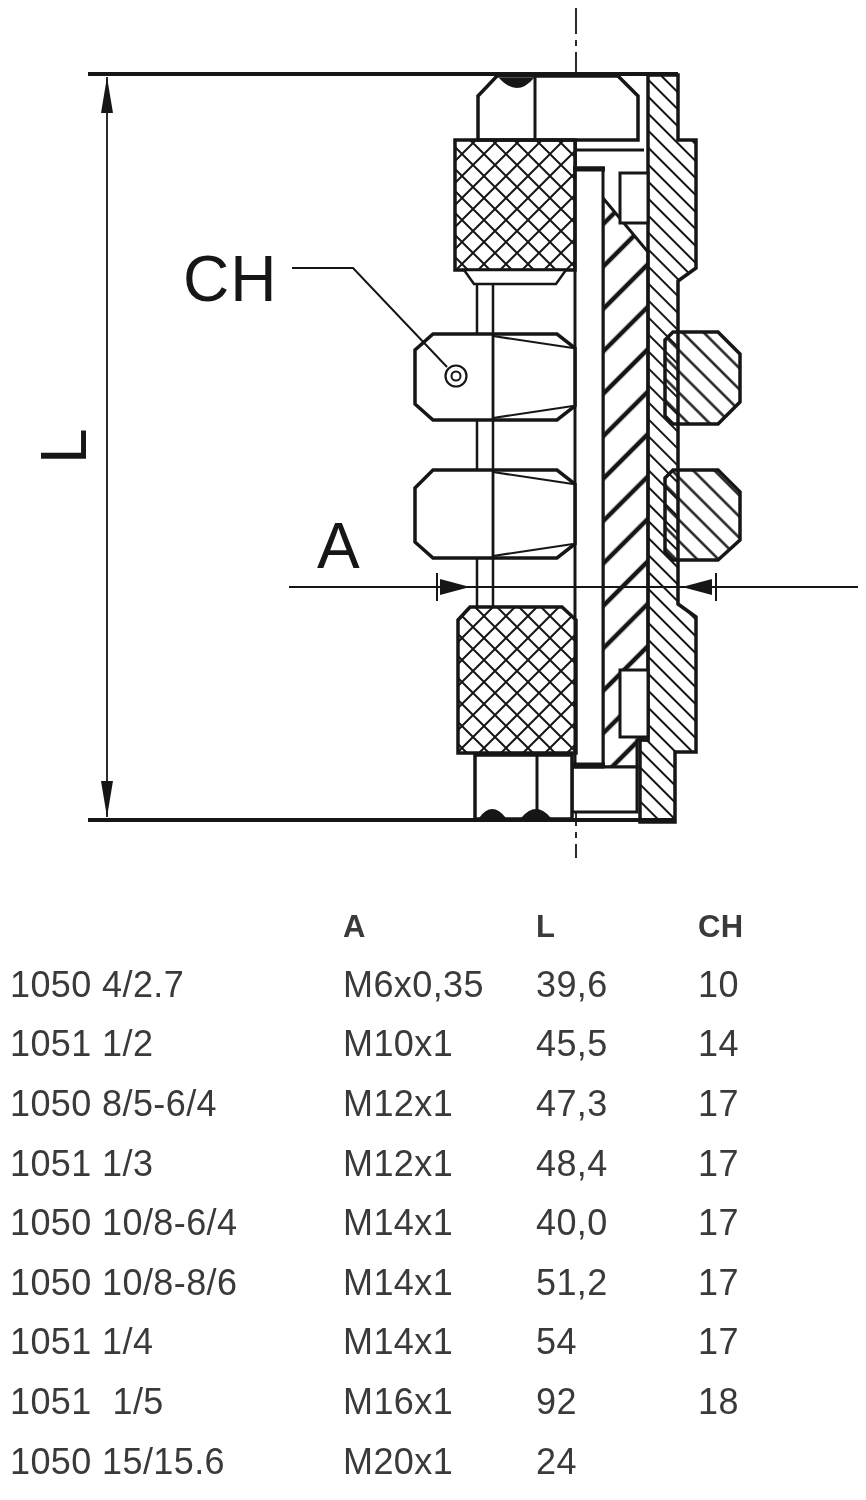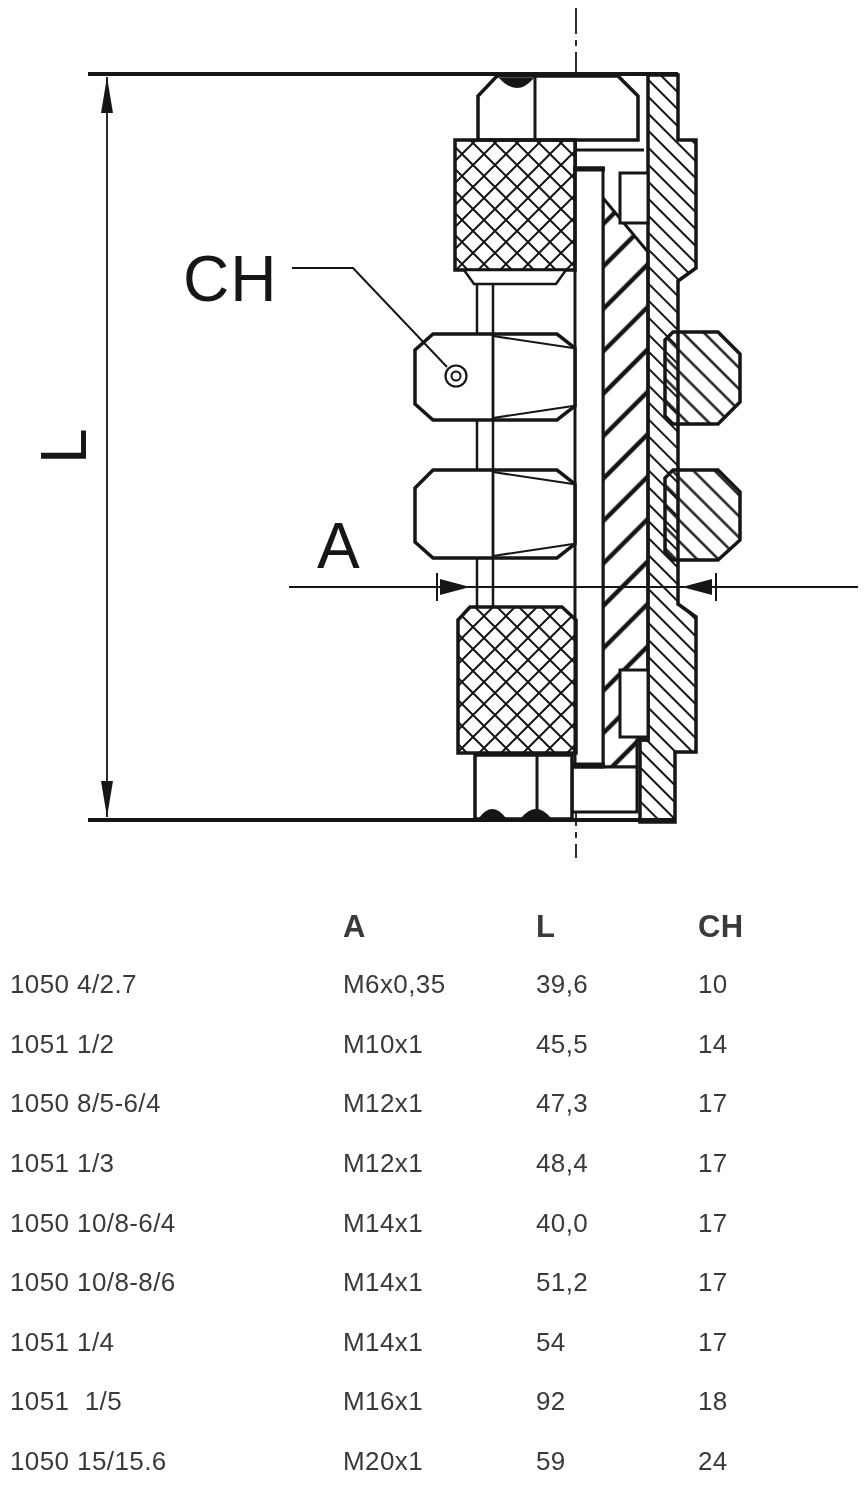--- a/index.html
+++ b/index.html
@@ -4,21 +4,21 @@
 <style>
   html,body{margin:0;padding:0;background:#fff;}
   body{width:866px;height:1500px;position:relative;overflow:hidden;
        font-family:"Liberation Sans",sans-serif;}
   .drawing-wrap{position:absolute;left:0;top:0;width:866px;height:878px;}
   svg text{font-family:"Liberation Sans",sans-serif;}
   .spec-table{position:absolute;left:0;top:899px;width:866px;color:#3a3a3a;}
   .trow,.thead{display:grid;grid-template-columns:333px 193px 162px 1fr;
        padding-left:10px;align-items:center;}
   .thead{height:56px;font-weight:bold;font-size:31px;}
-  .trow{height:59.6px;font-size:26px;}
+  .trow{height:59.6px;font-size:36px;}
   .tcell,.hcell{white-space:pre;letter-spacing:0.4px;}
 </style>
 </head>
 <body>
 
 <div class="drawing-wrap">
 <svg width="866" height="878" viewBox="0 0 866 878">
   <defs>
     <pattern id="knurl" width="22" height="22" patternUnits="userSpaceOnUse">
       <path d="M0,0 L22,22 M22,0 L0,22" stroke="#161616" stroke-width="2"></path>
@@ -165,17 +165,16 @@
       </div>
       <div class="trow">
         <div class="tcell">1051  1/5</div>
         <div class="tcell">M16x1</div>
         <div class="tcell">92</div>
         <div class="tcell">18</div>
       </div>
       <div class="trow">
         <div class="tcell">1050 15/15.6</div>
         <div class="tcell">M20x1</div>
-        <div class="tcell">59</div>
         <div class="tcell">24</div>
       </div>
     </div>
 </div>
 
 </body></html>

